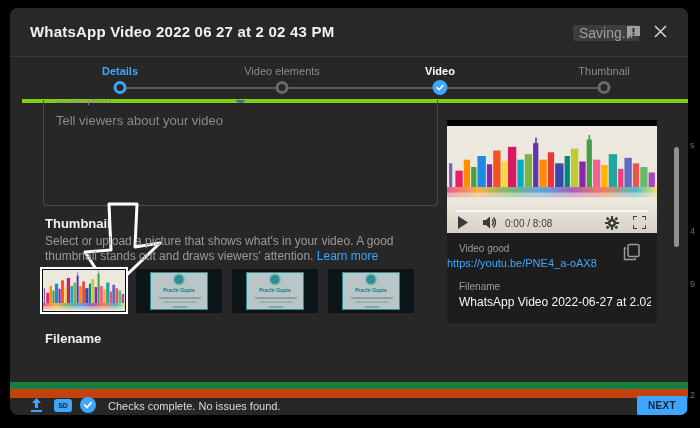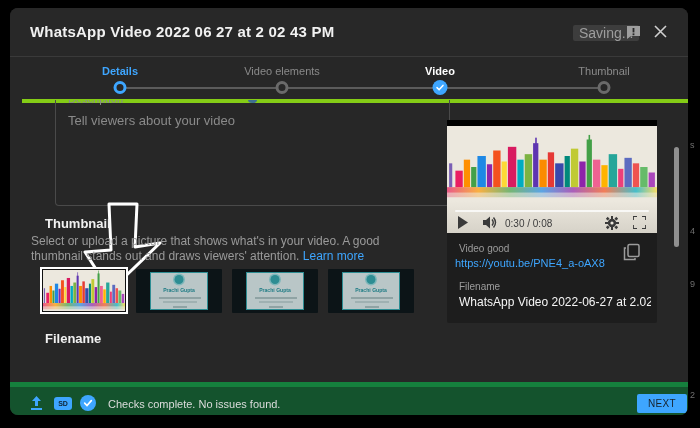--- a/index.html
+++ b/index.html
@@ -31,21 +31,21 @@
   .step-line { position:absolute; left:98px; top:30px; width:484px; height:2px; background:#5b5b5b; }
   .step-dot { position:absolute; top:24px; width:13px; height:13px; border-radius:50%;
               transform:translateX(-50%); background:#272727; border:3px solid #6a6a6a; }
   .step-dot.ring-blue { border-color:#3ea6ff; }
   .step-dot.fill-blue { background:#3ea6ff; border:none; width:15px; height:15px; top:23px;
                         display:flex; align-items:center; justify-content:center; }
 
   
   .desc-box { position:absolute; left:33px; top:92px; width:395px; height:106px;
               border:1px solid #4a4a4a; border-top:none; border-radius:0 0 4px 4px;
-              overflow:hidden;margin-left:12px; }
+              overflow:hidden; }
   .desc-label-clip { position:absolute; left:12px; top:-7px; font-size:11px; color:#8a8a8a; }
   .desc-blue-clip { position:absolute; left:192px; top:-3px; width:9px; height:6px;
                     border-radius:50%; background:#3e6f92; }
   .desc-placeholder { position:absolute; left:12px; top:13px; font-size:13px; color:#8a8a8a; }
 
   
   .anno { position:absolute; left:150px; top:132px; width:138px; height:66px;
           background:#6e7983; border-radius:10px; color:#fff; text-align:center;
           font-size:19px; line-height:25px; padding-top:8px; letter-spacing:.5px;
           font-family:"DejaVu Sans", sans-serif; }
@@ -79,42 +79,42 @@
   .player-img { position:absolute; left:0; top:6px; width:210px; height:107px;
                 background:linear-gradient(#ece8de 0 70%, #d6d2c8); overflow:hidden; }
   .player-progress { position:absolute; left:8px; top:84px; width:194px; height:2px;
                      background:#fbfbfb; opacity:.85; border-radius:1px; }
   .pc { position:absolute; top:90px; } 
   .player-time { position:absolute; left:58px; top:92px; font-size:10px; color:#3c3c3c; }
 
   .info-card { position:absolute; left:437px; top:225px; width:210px; height:90px;
                background:#1d1d1d; border-radius:0 0 2px 2px; }
   .vl-label { position:absolute; left:12px; top:10px; font-size:10px; color:#9c9c9c; }
-  .vl-link  { position:absolute; left:8px; top:24px; font-size:11px; color:#3ea6ff; cursor:pointer; }
+  .vl-link  { position:absolute; left:0; top:24px; font-size:11px; color:#3ea6ff; cursor:pointer; }
   .copy-btn { position:absolute; left:176px; top:10px; width:18px; height:18px; cursor:pointer; }
   .fn-label { position:absolute; left:12px; top:48px; font-size:10px; color:#9c9c9c; }
   .fn-value { position:absolute; left:12px; top:62px; font-size:12px; color:#f5f5f5;
               width:192px; white-space:nowrap; overflow:hidden; }
 
   .scrollbar { position:absolute; left:664px; top:139px; width:5px; height:100px;
                background:#909090; border-radius:3px; }
 
   
-  .footer { position:absolute; left:0; top:374px; width:100%; height:33px;
-            border-top:5px solid #15803d; background:#14532d; }
+  .footer { position:absolute; left:0; top:374px; width:100%; height:16px;
+            border-top:7px solid #15803d; background:#c2410c; }
   .ft-ico { position:absolute; top:8px; }
   .sd-badge { position:absolute; left:44px; top:10px; width:18px; height:13px;
               background:#3ea6ff; border-radius:3px; color:#0e2433; font-size:7px;
               font-weight:700; text-align:center; line-height:13px; }
   .check-badge { position:absolute; left:70px; top:8px; width:16px; height:16px;
                  border-radius:50%; background:#3ea6ff; display:flex;
                  align-items:center; justify-content:center; }
   .ft-status { position:absolute; left:98px; top:11px; font-size:11px; color:#dcdcdc; }
   .next-btn { position:absolute; left:627px; top:7px; width:50px; height:19px;
-              background:#3ea6ff; color:#17222b; font-size:10px; font-weight:400;
+              background:#3ea6ff; color:#17222b; font-size:10px; font-weight:700;
               border:none; border-radius:2px; cursor:pointer; letter-spacing:.3px; }
 
   .edge-txt { position:absolute; left:690px; font-size:9px; color:#6f6f6f; }
 </style>
 </head>
 <body>
 
 <div class="stage">
 
   <span class="edge-txt" style="top:140px">s</span>
@@ -161,21 +161,21 @@
       <div class="desc-label-clip">Description</div>
       <div class="desc-blue-clip"></div>
       <div class="desc-placeholder">Tell viewers about your video</div>
     </div>
 
     <svg class="arrow-svg" viewBox="0 0 110 135">
       <polygon points="39,36 67,36 65,79 90,75 40,123 15,84 41,82" fill="none" stroke="#ffffff" stroke-width="3" stroke-linejoin="round"></polygon>
     </svg>
 
     <div class="sec-title" style="left:35px; top:208px">Thumbnail</div>
-    <p class="sec-body" style="left:21px; top:226px; width:392px">
+    <p class="sec-body" style="left:35px; top:226px; width:392px">
       <span>Select or upload a picture that shows what's in your video. A good thumbnail stands out and draws viewers' attention.</span>
       <span class="learn-more">Learn more</span>
     </p>
 
     <div class="thumb-sel">
       <div class="thumb-sel-inner skyline-slot">
   <svg viewBox="0 0 200 72" preserveAspectRatio="none" style="width:100%;height:100%;display:block">
     <defs>
       <linearGradient id="refl" x1="0" y1="0" x2="1" y2="0">
         <stop offset="0" stop-color="#e91e63"></stop>
@@ -308,21 +308,21 @@
   </svg>
 </div>
         <div class="player-progress"></div>
         <svg class="pc" style="left:10px" width="11" height="13" viewBox="0 0 11 13">
           <polygon points="1,0 11,6.5 1,13" fill="#3a3a3a"></polygon>
         </svg>
         <svg class="pc" style="left:36px" width="15" height="13" viewBox="0 0 15 13">
           <polygon points="0,4 3,4 7,0.5 7,12.5 3,9 0,9" fill="#3a3a3a"></polygon>
           <path d="M9 3.5 Q11.5 6.5 9 9.5 M10.5 1.5 Q14.5 6.5 10.5 11.5" stroke="#3a3a3a" stroke-width="1.4" fill="none"></path>
         </svg>
-        <span class="player-time">0:30 / 0:08</span>
+        <span class="player-time">0:00 / 8:08</span>
         <svg class="pc" style="left:158px" width="14" height="14" viewBox="0 0 14 14">
           <circle cx="7" cy="7" r="4.2" fill="#3a3a3a"></circle>
           <g fill="#3a3a3a">
             <rect x="6" y="0" width="2" height="3"></rect>
               <rect x="6" y="11" width="2" height="3"></rect>
             <rect x="0" y="6" width="3" height="2"></rect>
               <rect x="11" y="6" width="3" height="2"></rect>
             <rect x="1.4" y="1.4" width="2.6" height="2.6" transform="rotate(45 2.7 2.7)"></rect>
             <rect x="10" y="1.4" width="2.6" height="2.6" transform="rotate(45 11.3 2.7)"></rect>
             <rect x="1.4" y="10" width="2.6" height="2.6" transform="rotate(45 2.7 11.3)"></rect>

